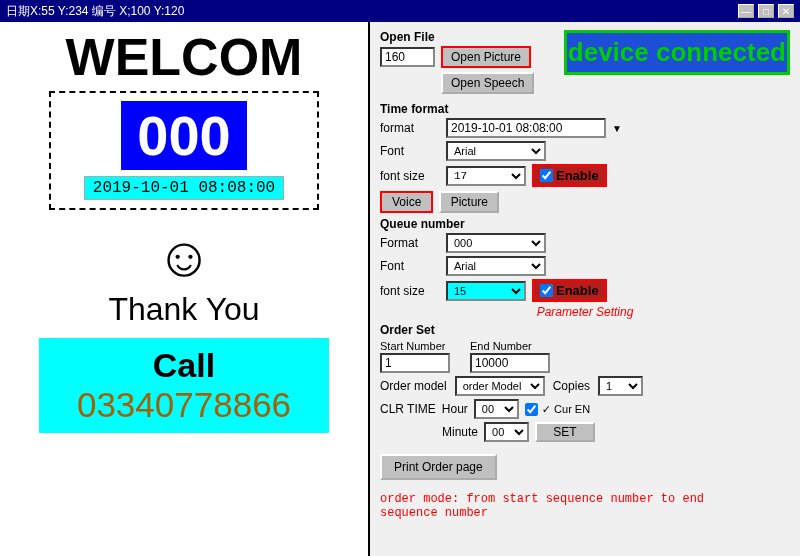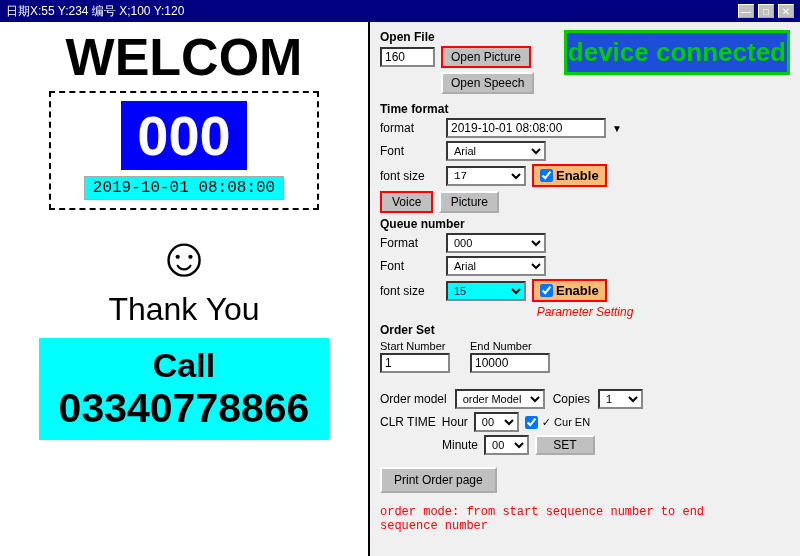--- a/index.html
+++ b/index.html
@@ -102,23 +102,23 @@
       text-align: center;
       padding: 8px 4px;
       margin-top: 4px;
     }
     #call-label {
       font-size: 34px;
       font-weight: bold;
       color: black;
     }
     #call-number {
-      font-size: 41px;
-      font-weight: bold;
-      color: #000000;
+      font-size: 35px;
+      font-weight: normal;
+      color: #a16207;
     }
     
     #right-panel {
       flex: 1;
       background: #f0f0f0;
       padding: 8px 10px;
       overflow-y: auto;
       font-size: 12px;
       font-family: Arial, sans-serif;
     }
@@ -174,21 +174,21 @@
     .param-setting {
       color: red;
       font-size: 12px;
       font-style: italic;
       text-align: center;
       margin-bottom: 4px;
     }
     .order-set-row {
       display: flex;
       gap: 20px;
-      margin-bottom: 16px;
+      margin-bottom: 3px;
     }
     .order-col label {
       font-size: 11px;
     }
     .small-input {
       width: 70px;
     }
     .order-model-row {
       display: flex;
       align-items: center;
@@ -250,21 +250,21 @@
     }
     .tf-input-wide {
       width: 160px;
     }
     .enable-checkbox-area {
       display: flex;
       align-items: center;
       gap: 3px;
       border: 2px solid red;
       padding: 2px 6px;
-      background: #fdba74;
+      background: #b91c1c;
     }
     .font-size-row {
       display: flex;
       align-items: center;
       gap: 6px;
     }
   </style>
 </head>
 <body>
 

